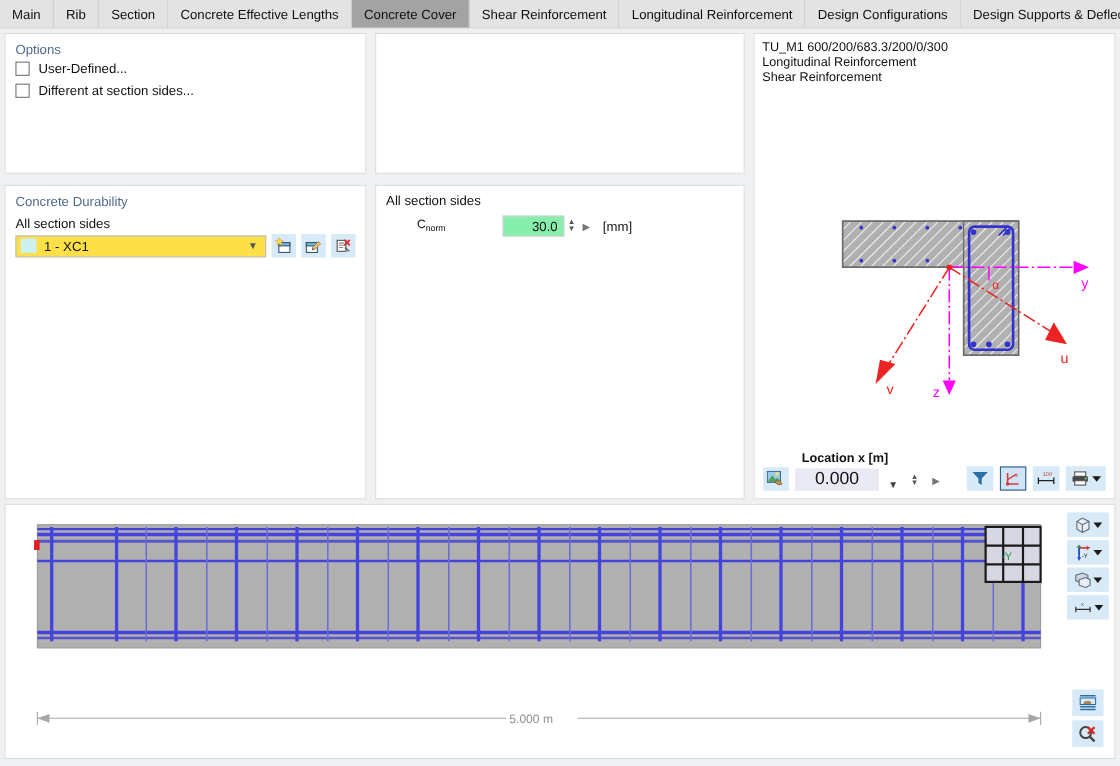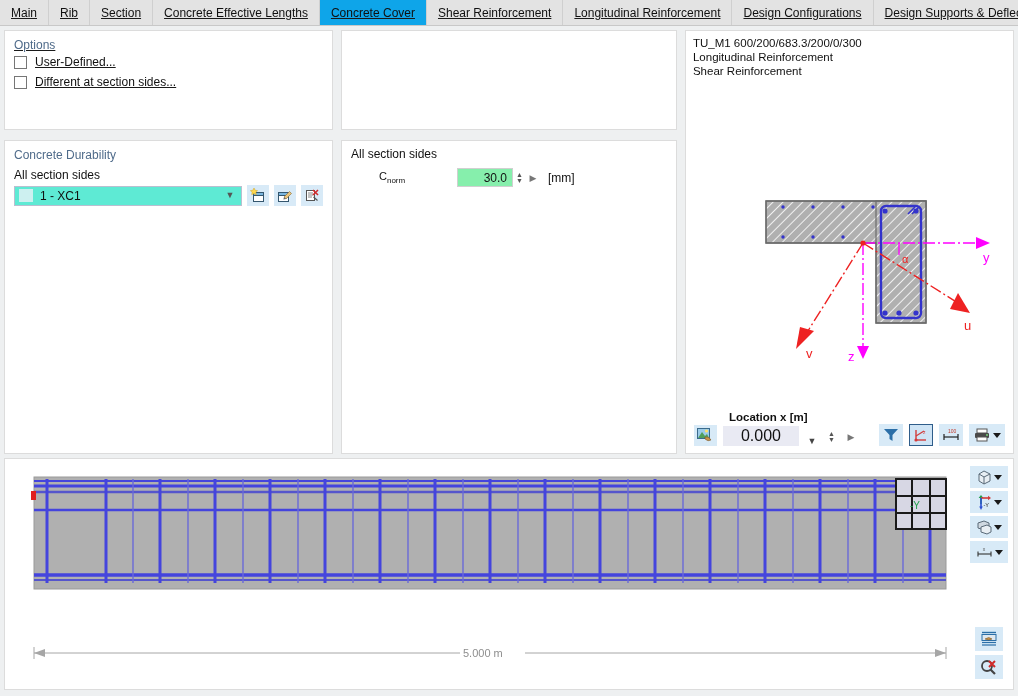--- a/index.html
+++ b/index.html
@@ -13,34 +13,33 @@
     overflow: hidden;
   }
 
   
   #tabbar {
     display: flex;
     height: 26px;
     background: #e3e3e3;
     border-bottom: 1px solid #c8c8c8;
     align-items: stretch;
-    text-decoration: underline;
   }
   .tab {
     display: flex; align-items: center; justify-content: center;
     padding: 0 11px;
     font-size: 12px;
     color: #101010;
     background: #e3e3e3;
     border-right: 1px solid #cfcfcf;
     white-space: nowrap;
     cursor: default;
   }
   .tab.active {
-    background: #0ea5e9;
+    background: #a3a3a3;
     border-right: 1px solid #cfcfcf;
   }
 
   
   #workarea {
     position: relative;
     height: 432px;
     background: #eef0f1;
     padding: 4px;
     display: flex;
@@ -49,21 +48,21 @@
 
   .col { display: flex; flex-direction: column; gap: 10px; }
   .col-left  { width: 333px; }
   .col-mid   { width: 341px; }
   .col-right { width: 334px; justify-content: flex-end; }
 
   .panel {
     background: #ffffff;
     border: 1px solid #dcdcdc;
   }
-  .panel-top { height: 100px; text-decoration: underline; }
+  .panel-top { height: 128px; }
   .panel-bot { flex: 1; }
 
   .grp-title {
     color: #4f6b8a;
     font-size: 12px;
     padding: 7px 9px 0 9px;
     font-weight: normal;
   }
 
   
@@ -89,21 +88,21 @@
 
   
   .combo-row {
     display: flex; align-items: center;
     padding: 0 9px;
     gap: 5px;
   }
   .combo {
     position: relative;
     width: 228px; height: 20px;
-    background: #5eead4;
+    background: #fde047;
     border: 1px solid #b9bfd0;
     display: flex; align-items: center;
     padding: 0 4px;
     font-size: 12px;
   }
   .swatch {
     width: 14px; height: 13px;
     background: #cdf0f0;
     border: 1px solid #cdf0f0;
     margin-right: 7px;

